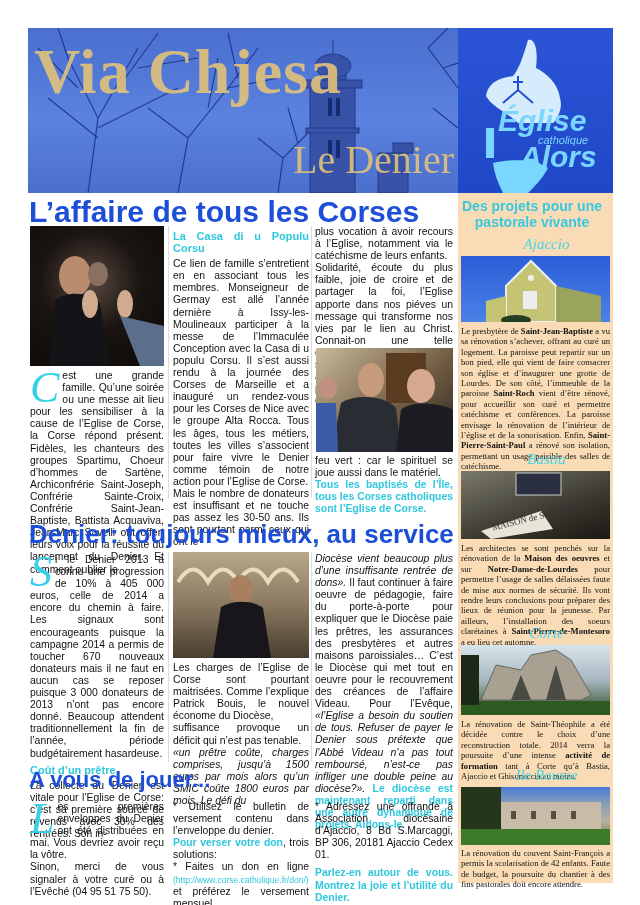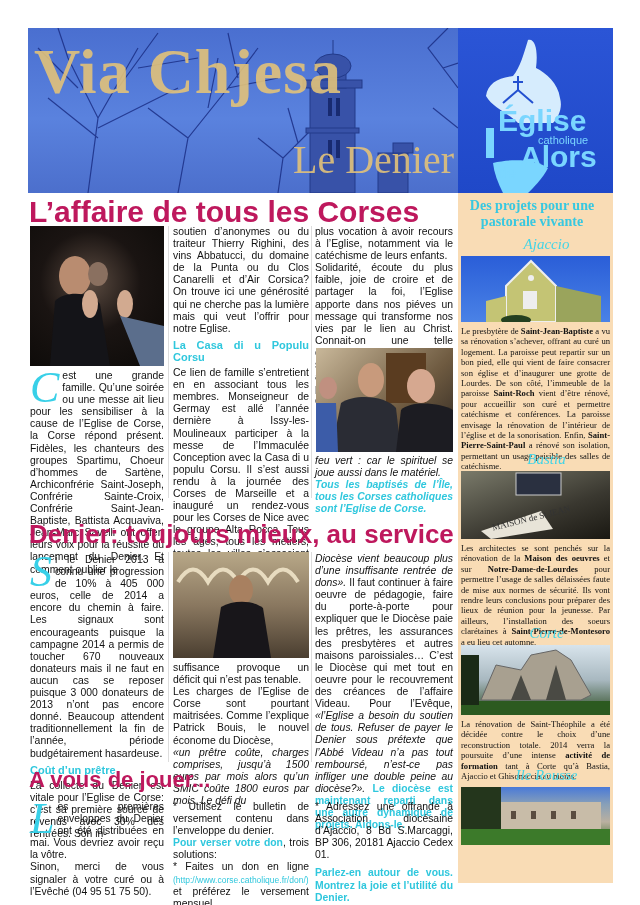--- a/index.html
+++ b/index.html
@@ -4,38 +4,38 @@
 <style>
   html, body { margin:0; padding:0; background:#ffffff; }
   body { width:640px; height:905px; position:relative; overflow:hidden; font-family:"Liberation Sans", sans-serif; color:#111; }
   .abs { position:absolute; }
   
   .banner { left:28px; top:28px; width:430px; height:165px; overflow:hidden;
     background: linear-gradient(180deg,#4a6fd0 0%,#5a82de 55%,#4c6fcc 100%); }
   .banner svg { position:absolute; left:0; top:0; }
   .title-main { position:absolute; left:6px; top:12px; font-family:"Liberation Serif", serif; font-weight:bold; font-size:64px; color:#e2c27a; opacity:0.9; letter-spacing:1px; white-space:nowrap; line-height:1; }
   .title-sub { position:absolute; right:4px; top:112px; font-family:"Liberation Serif", serif; font-size:40px; color:#e2c27a; opacity:0.9; white-space:nowrap; line-height:1; }
-  .logo { left:458px; top:28px; width:155px; height:165px; background:linear-gradient(180deg,#2b55d6,#1f48c8); overflow:hidden; }
+  .logo { left:458px; top:28px; width:155px; height:165px; background:linear-gradient(180deg,#2b55d6,#1f48c8); overflow:hidden;font-style:italic; }
   .logo-text1 { position:absolute; left:22px; top:78px; font-size:30px; font-weight:bold; color:#7ad6ff; line-height:1; }
   .logo-text2 { position:absolute; left:80px; top:106px; font-size:11px; color:#7ad6ff; }
   .logo-text3 { position:absolute; left:22px; top:114px; font-size:30px; font-weight:bold; color:#7ad6ff; line-height:1; }
   .logo-de { position:absolute; left:50px; top:136px; font-size:16px; color:#7ad6ff; }
 
-  h1.sec { position:absolute; margin:0; font-family:"Liberation Sans", sans-serif; font-weight:bold; color:#be185d; white-space:nowrap; line-height:1; }
+  h1.sec { position:absolute; margin:0; font-family:"Liberation Sans", sans-serif; font-weight:bold; color:#1d4ed8; white-space:nowrap; line-height:1; }
   .col { position:absolute; font-size:10.4px; line-height:12.1px; text-align:justify; }
   .col p { margin:0; }
   .sub { color:#2fc7dd; font-weight:bold; margin:4px 0 4px 0 !important; font-size:11px; }
   .cyanb { color:#2fc7dd; font-weight:bold; }
   .it { font-style:italic; }
   .drop { float:left; font-family:"Liberation Serif", serif; font-style:italic; font-size:44px; line-height:36px; color:#38d0e8; margin:0 3px 0 0; }
   .photo { position:absolute; overflow:hidden; }
 
   
   .side { left:458px; top:193px; width:155px; height:690px; background:#f9dcb5; }
-  .side-title { position:absolute; left:0; width:148px; text-align:center; font-weight:bold; font-size:14px; line-height:16px; color:#38c8e0;font-family:Liberation Serif, serif; }
+  .side-title { position:absolute; left:0; width:148px; text-align:center; font-weight:bold; font-size:14px; line-height:16px; color:#38c8e0; }
   .side-city { position:absolute; left:0; width:177px; text-align:center; font-family:"Liberation Serif", serif; font-style:italic; font-size:15px; color:#44d4e6; }
   .side-text { position:absolute; left:3px; width:149px; font-family:"Liberation Serif", serif; font-size:8.6px; line-height:10.4px; text-align:justify; color:#111; }
   .side-text b { font-weight:bold; }
   .vrule { position:absolute; width:1px; background:#ddd; }
 </style>
 </head>
 <body>
 
 <div class="abs banner">
   <svg width="430" height="165">
@@ -95,21 +95,20 @@
   </svg>
 </div>
 
 <div class="col" style="left:30px;top:370px;width:134px;">
   <p><span class="drop">C</span><span>est une grande famille. Qu’une soirée ou une messe ait lieu pour les sensibiliser à la cause de l’Eglise de Corse, la Corse répond présent. Fidèles, les chanteurs des groupes Spartimu, Choeur d’hommes de Sartène, Archiconfrérie Saint-Joseph, Confrérie Sainte-Croix, Confrérie Saint-Jean-Baptiste, Battista Acquaviva, Jean-Marc Savelli ont offert leurs voix pour la réussite du lancement du Denier. Et comment oublier le</span></p>
 </div>
 
 <div class="vrule" style="left:168px;top:226px;height:272px;"></div>
 
 <div class="col" style="left:173px;top:226px;width:136px;">
-  <p>soutien d’anonymes ou du traiteur Thierry Righini, des vins Abbatucci, du domaine de la Punta ou du Clos Canarelli et d’Air Corsica? On trouve ici une générosité qui ne cherche pas la lumière mais qui veut l’offrir pour notre Eglise.</p>
   <p class="sub">La Casa di u Populu Corsu</p>
   <p>Ce lien de famille s’entretient en en associant tous les membres. Monseigneur de Germay est allé l’année dernière à Issy-les-Moulineaux participer à la messe de l’Immaculée Conception avec la Casa di u populu Corsu. Il s’est aussi rendu à la journée des Corses de Marseille et a inauguré un rendez-vous pour les Corses de Nice avec le groupe Alta Rocca. Tous les âges, tous les métiers, toutes les villes s’associent pour faire vivre le Denier comme témoin de notre action pour l’Eglise de Corse.</p>
   <p>Mais le nombre de donateurs est insuffisant et ne touche pas assez les 30-50 ans. Ils sont pourtant parmi ceux qui ont le</p>
 </div>
 
 <div class="vrule" style="left:311px;top:226px;height:272px;"></div>
 
 <div class="col" style="left:315px;top:226px;width:138px;">
   <p>plus vocation à avoir recours à l’Eglise, notamment via le catéchisme de leurs enfants.</p>
   <p>Solidarité, écoute du plus faible, joie de croire et de partager la foi, l’Eglise apporte dans nos piéves un message qui transforme nos vies par le lien au Christ. Connait-on une telle organisation qui manifeste le souci des autres à chaque âge de la vie? Vous la voulez plus visible et plus cohérente? Alors</p>
@@ -120,21 +119,21 @@
     <rect x="70" y="5" width="40" height="50" fill="#5a3c20"></rect>
     <ellipse cx="55" cy="32" rx="13" ry="17" fill="#c89a7c"></ellipse>
     <path d="M15 104 L25 55 C40 45 70 48 80 60 L85 104 Z" fill="#2a2c34"></path>
     <ellipse cx="105" cy="38" rx="14" ry="17" fill="#d6a890"></ellipse>
     <path d="M80 104 L85 62 C95 52 125 55 137 62 L137 104 Z" fill="#1c1c22"></path>
     <ellipse cx="12" cy="40" rx="9" ry="11" fill="#c09080"></ellipse>
     <path d="M0 104 L0 55 L20 55 L22 104 Z" fill="#3c5ca8"></path>
   </svg>
 </div>
 
-<div class="col" style="left:315px;top:455px;width:138px;font-style:italic;">
+<div class="col" style="left:315px;top:455px;width:138px;">
   <p>feu vert : car le spirituel se joue aussi dans le matériel.</p>
   <p class="cyanb">Tous les baptisés de l’Île, tous les Corses catholiques sont l’Eglise de Corse.</p>
 </div>
 
 <h1 class="sec" style="left:29px;top:521px;font-size:26px;">Denier: toujours mieux, au service</h1>
 
 <div class="col" style="left:30px;top:554px;width:134px;">
   <p><span class="drop">S</span><span>i le Denier 2013 a connu une progression de 10% à 405 000 euros, celle de 2014 a encore du chemin à faire. Les signaux sont encourageants puisque la campagne 2014 a permis de toucher 670 nouveaux donateurs mais il ne faut en aucun cas se reposer puisque 3 000 donateurs de 2013 n’ont pas encore donné. Beaucoup attendent traditionnellement la fin de l’année, période budgétairement hasardeuse.</span></p>
   <p class="sub">Coût d’un prêtre</p>
   <p>La collecte du Denier est vitale pour l’Eglise de Corse: c’est sa première source de revenus avec 30% des rentrées. Son in-</p>
@@ -146,22 +145,22 @@
   <svg width="136" height="106">
     <g stroke="#e8dcc0" stroke-width="4" fill="none">
       <path d="M5 30 Q20 5 35 30 Q50 5 65 30 Q80 5 95 30 Q110 5 125 30"></path>
     </g>
     <ellipse cx="68" cy="38" rx="12" ry="15" fill="#a88060"></ellipse>
     <path d="M40 106 L48 55 C60 48 80 48 90 56 L98 106 Z" fill="#18161a"></path>
   </svg>
 </div>
 
 <div class="col" style="left:173px;top:662px;width:136px;">
+  <p>Les charges de l’Eglise de Corse sont pourtant maitrisées. Comme l’explique Patrick Bouis, le nouvel économe du Diocèse,</p>
   <p>suffisance provoque un déficit qui n’est pas tenable.</p>
-  <p>Les charges de l’Eglise de Corse sont pourtant maitrisées. Comme l’explique Patrick Bouis, le nouvel économe du Diocèse,</p>
   <p class="it">«un prêtre coûte, charges comprises, jusqu’à 1500 euros par mois alors qu’un SMIC coûte 1800 euros par mois. Le défi du</p>
 </div>
 
 <div class="vrule" style="left:311px;top:552px;height:210px;"></div>
 
 <div class="col" style="left:315px;top:553px;width:138px;">
   <p><span class="it">Diocèse vient beaucoup plus d’une insuffisante rentrée de dons».</span> <span>Il faut continuer à faire oeuvre de pédagogie, faire du porte-à-porte pour expliquer que le Diocèse paie les prêtres, les assurances des presbytères et autres maisons paroissiales… C’est le Diocèse qui met tout en oeuvre pour le recouvrement des créances de l’affaire Videau. Pour l’Evêque,</span> <span class="it">«l’Eglise a besoin du soutien de tous. Refuser de payer le Denier sous prétexte que l’Abbé Videau n’a pas tout remboursé, n’est-ce pas infliger une double peine au diocèse?».</span> <span class="cyanb">Le diocèse est maintenant reparti dans une autre dynamique de projets. Aidons-le.</span></p>
 </div>
 
 <h1 class="sec" style="left:29px;top:769px;font-size:22px;">A vous de jouer...</h1>
@@ -226,13 +225,14 @@
       <rect x="0" y="0" width="40" height="45" fill="#24361c"></rect>
       <rect x="0" y="42" width="149" height="16" fill="#3c7a2a"></rect>
       <g fill="#5a4c40">
           <rect x="50" y="24" width="5" height="8"></rect>
           <rect x="70" y="24" width="5" height="8"></rect>
           <rect x="90" y="24" width="5" height="8"></rect>
           <rect x="110" y="24" width="5" height="8"></rect>
         </g>
     </svg>
   </div>
+  <div class="side-text" style="top:655px;">La rénovation du couvent Saint-François a permis la scolarisation de 42 enfants. Faute de budget, la poursuite du chantier à des fins pastorales doit encore attendre.</div>
 </div>
 
 </body></html>

